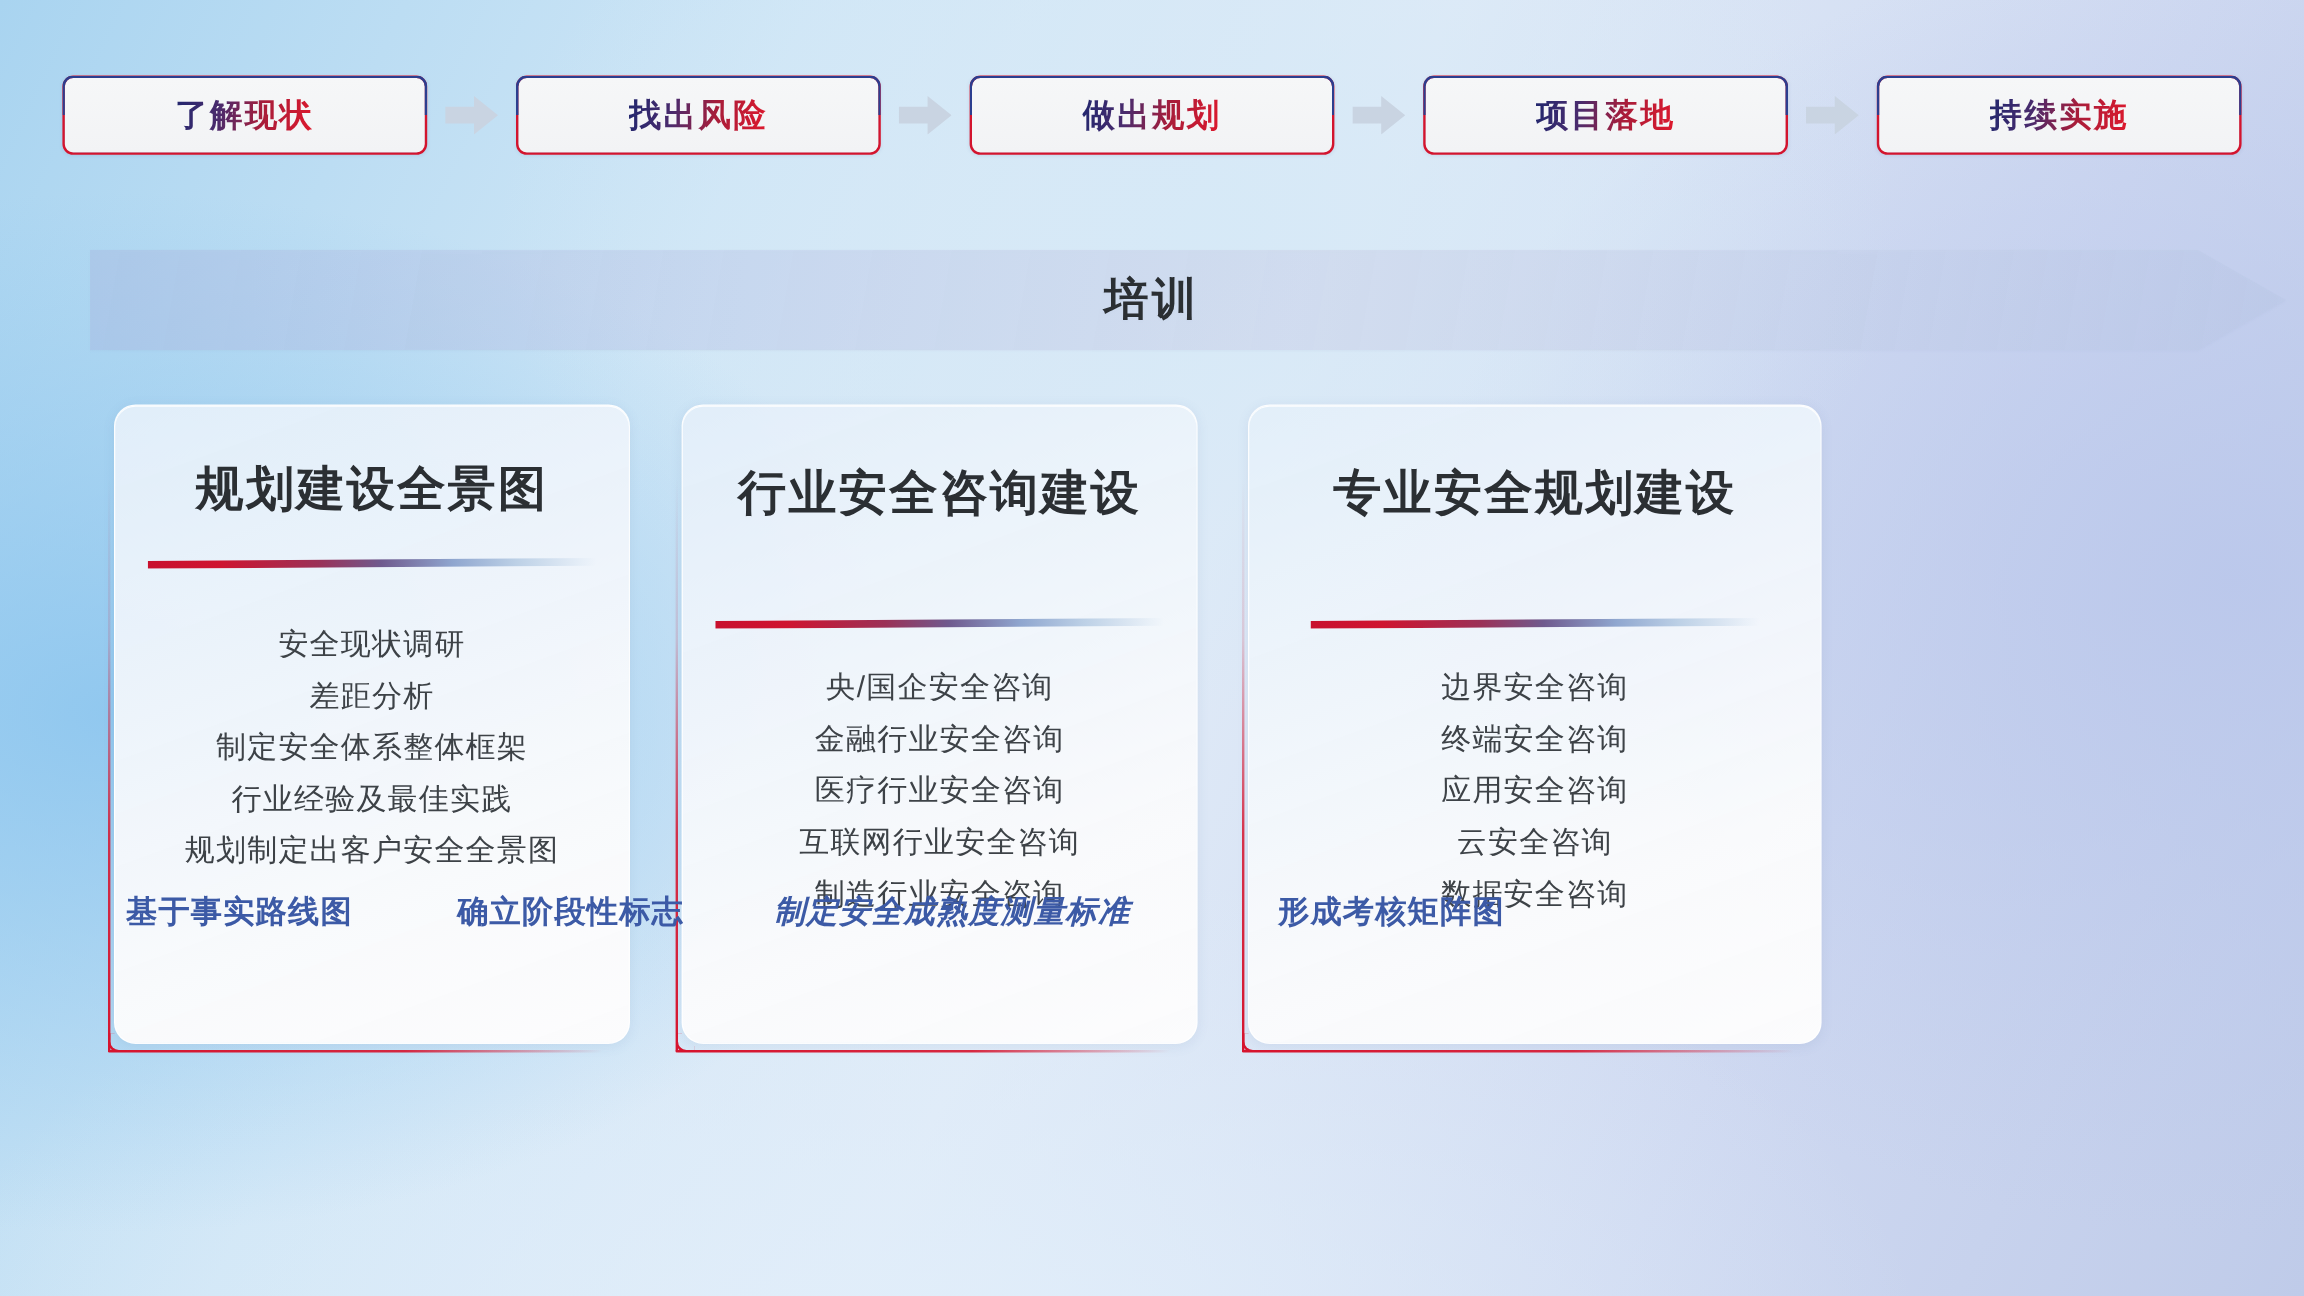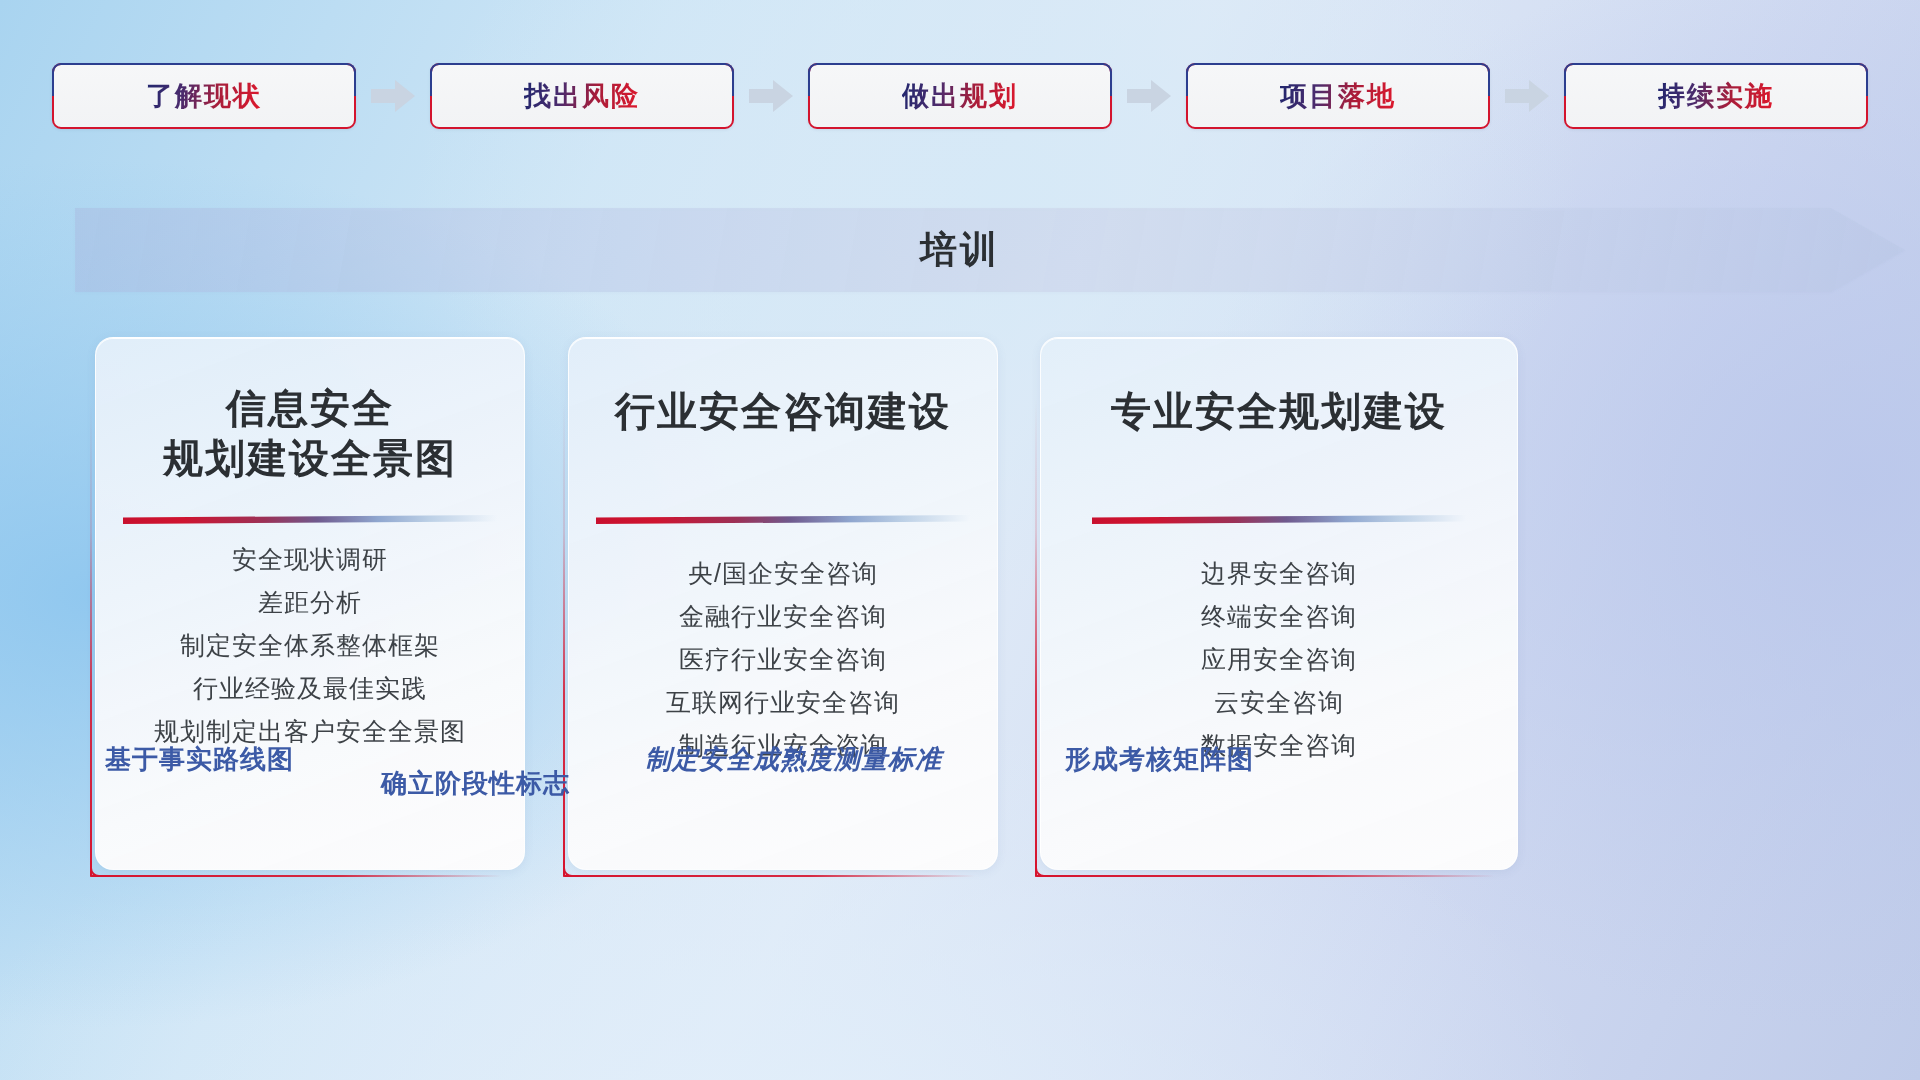--- a/index.html
+++ b/index.html
@@ -101,21 +101,21 @@
     height:9px; margin:0 auto;
     background:linear-gradient(90deg,#c8102e 0%, #cf1430 16%, #9b3157 38%, #6f5a8e 52%, #8fa6cf 68%, #bcd0e6 82%, rgba(210,225,240,0.25) 97%, rgba(210,225,240,0) 100%);
     -webkit-clip-path: polygon(0 28%, 100% 0, 100% 72%, 0 100%);
     clip-path: polygon(0 28%, 100% 0, 100% 72%, 0 100%);
   }
   .c1 .divider { width:374px; margin-top:32px; }
   .c2 .divider { width:374px; margin-top:79px; }
   .c3 .divider { width:374px; margin-top:79px; }
 
   .card-list { text-align:center; }
-  .c1 .card-list { margin-top:14px; }
+  .c1 .card-list { margin-top:42px; }
   .c2 .card-list { margin-top:28px; }
   .c3 .card-list { margin-top:28px; }
   .card-list li {
     list-style:none; font-size:25px; color:#3d4247;
     line-height:1; padding:9px 0; letter-spacing:1px;
   }
 
   
   .c1 { left:95px;  width:430px; }
   .c2 { left:568px; width:430px; }
@@ -178,21 +178,20 @@
   <div class="shape"></div>
   <div class="txt">培训</div>
 </div>
 
 <div class="cards">
 
   <div class="card c1">
     <div class="redline-left"></div>
     <div class="redline-bottom"></div>
     <div class="card-title">
-      <div>信息安全</div>
       <div>规划建设全景图</div>
     </div>
     <div class="divider"></div>
     <ul class="card-list">
       <li>安全现状调研</li>
       <li>差距分析</li>
       <li>制定安全体系整体框架</li>
       <li>行业经验及最佳实践</li>
       <li>规划制定出客户安全全景图</li>
     </ul>
@@ -226,16 +225,16 @@
       <li>金融行业安全咨询</li>
       <li>医疗行业安全咨询</li>
       <li>互联网行业安全咨询</li>
       <li>制造行业安全咨询</li>
     </ul>
   </div>
 </div>
 
 <div class="captions">
   <div class="caption" id="cap0" style="left: 105px;">基于事实路线图</div>
-  <div class="caption" id="cap1" style="left: 381px; margin-top: 24px;">确立阶段性标志</div>
+  <div class="caption" id="cap1" style="left: 381px;">确立阶段性标志</div>
   <div class="caption" id="cap2" style="left: 645px; font-style: italic;">制定安全成熟度测量标准</div>
   <div class="caption" id="cap3" style="left: 1065px;">形成考核矩阵图</div>
 </div>
 
 </body></html>

